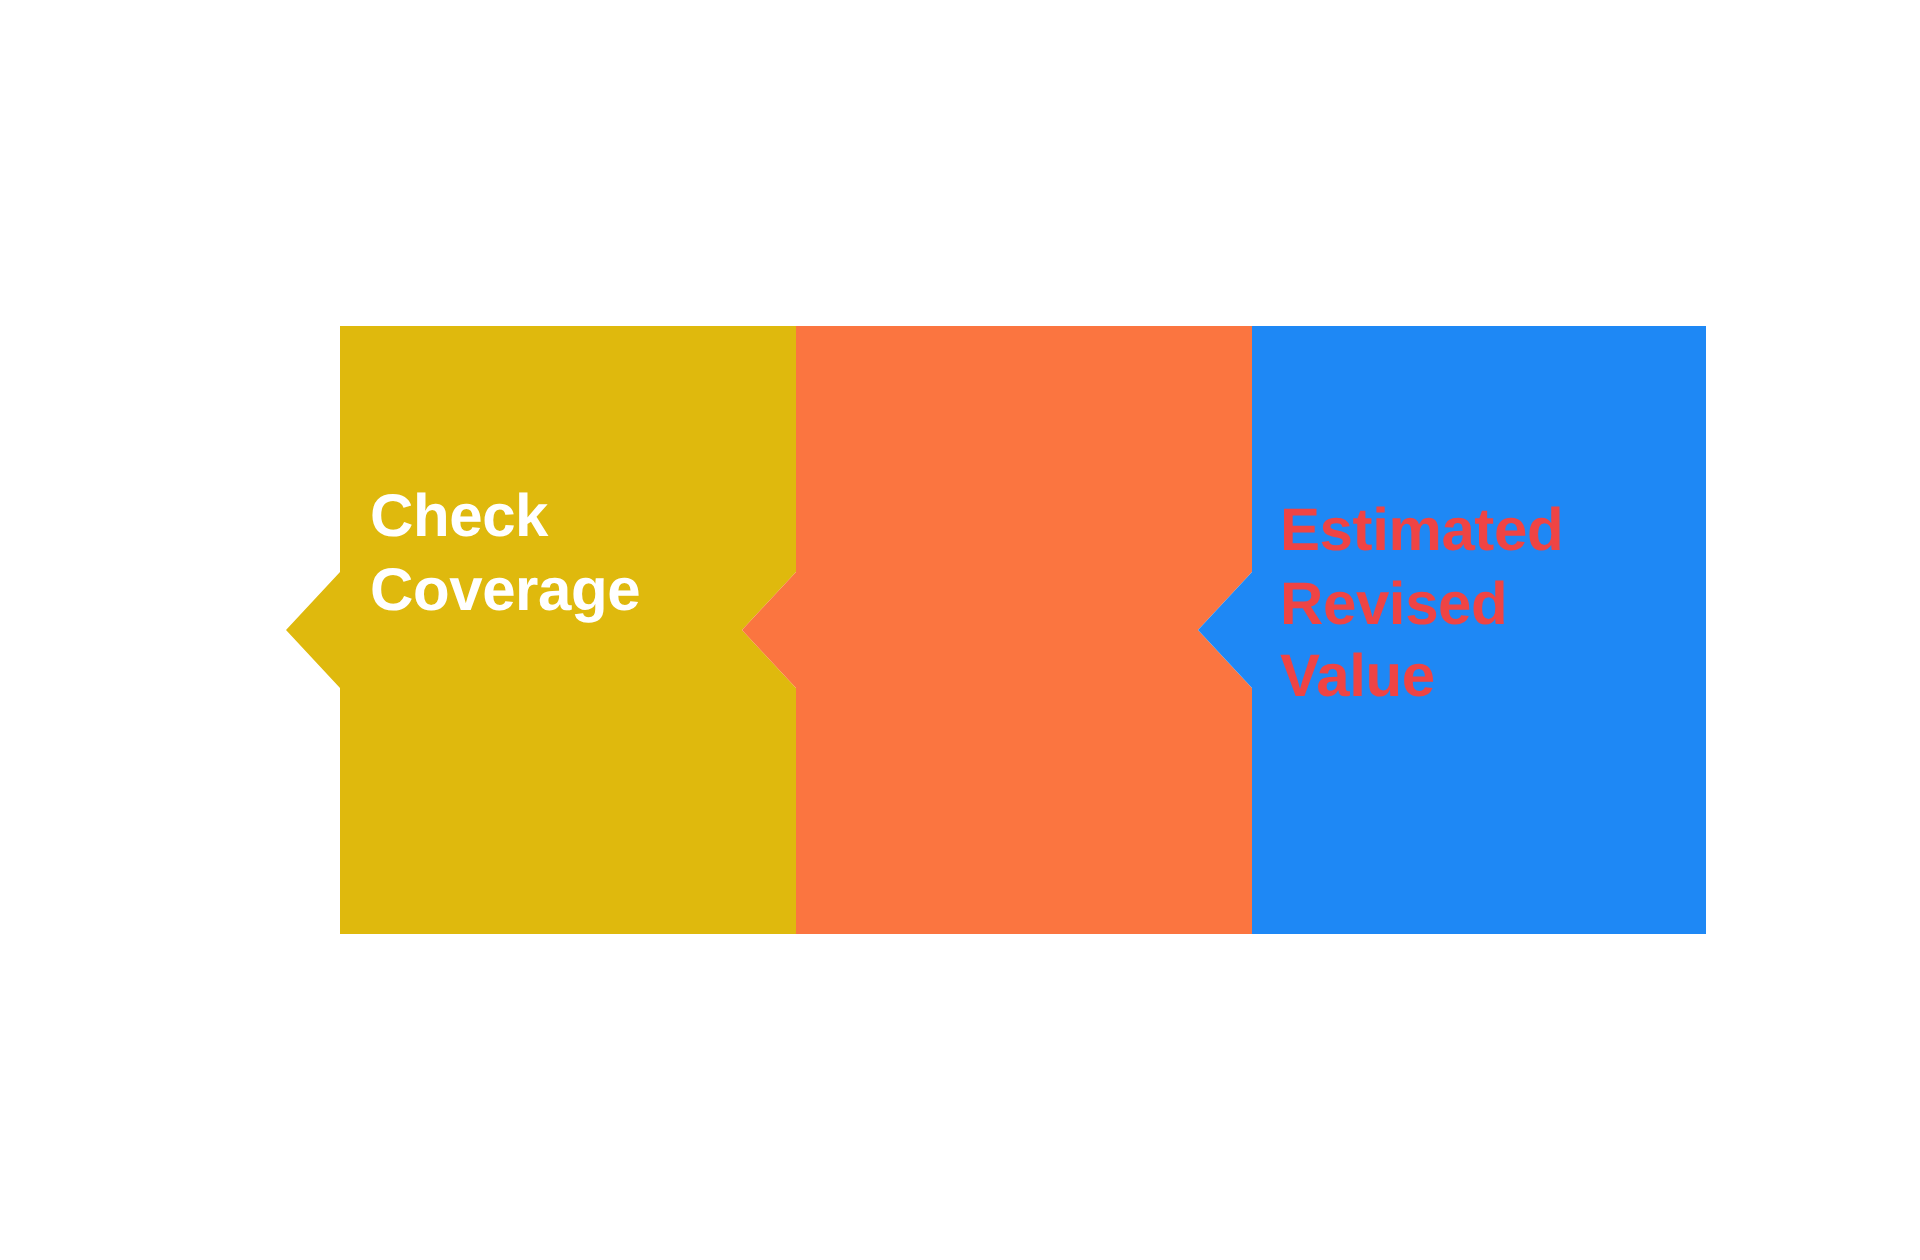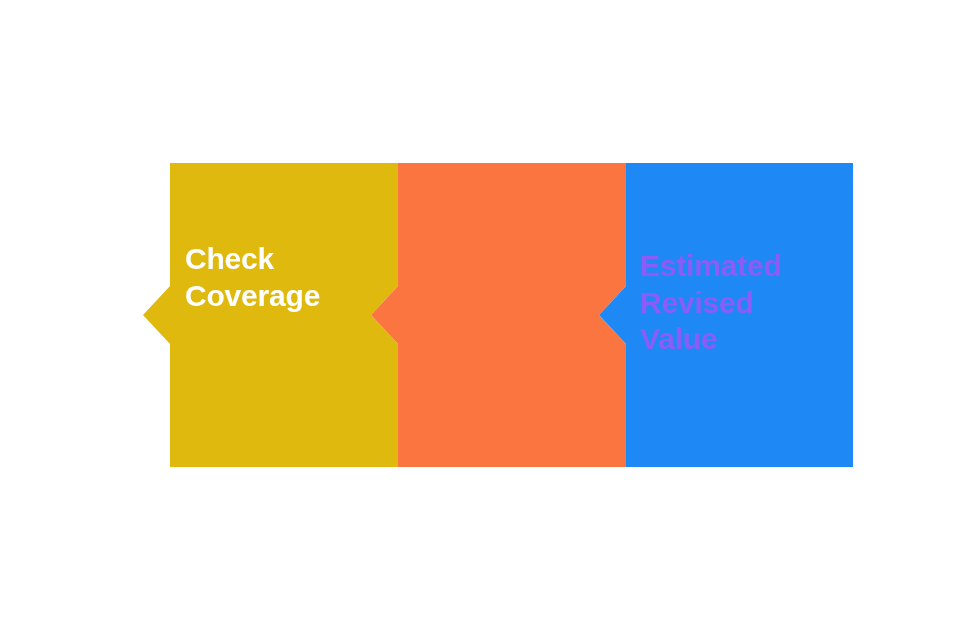--- a/index.html
+++ b/index.html
@@ -91,20 +91,20 @@
       <polygon fill="#FB7540" points="255,0 483,0 483,123 456,152 483,181 483,304 255,304 255,181 228,152 255,123"></polygon>
 
       <polygon fill="#1E88F5" points="483,0 710,0 710,304 483,304 483,181 456,152 483,123"></polygon>
     </svg>
 
     <div class="chevron-labels">
       <div class="chevron-step-label step-1-label" style="color: rgb(255, 255, 255);">Check
 Coverage</div>
 
 
-      <div class="chevron-step-label step-3-label" style="color: #8b5cf6;">Estimated
+      <div class="chevron-step-label step-3-label" style="color: #ef4444;">Estimated
 Revised
 Value</div>
     </div>
 
   </div>
 
 </div>
 
 </body></html>

